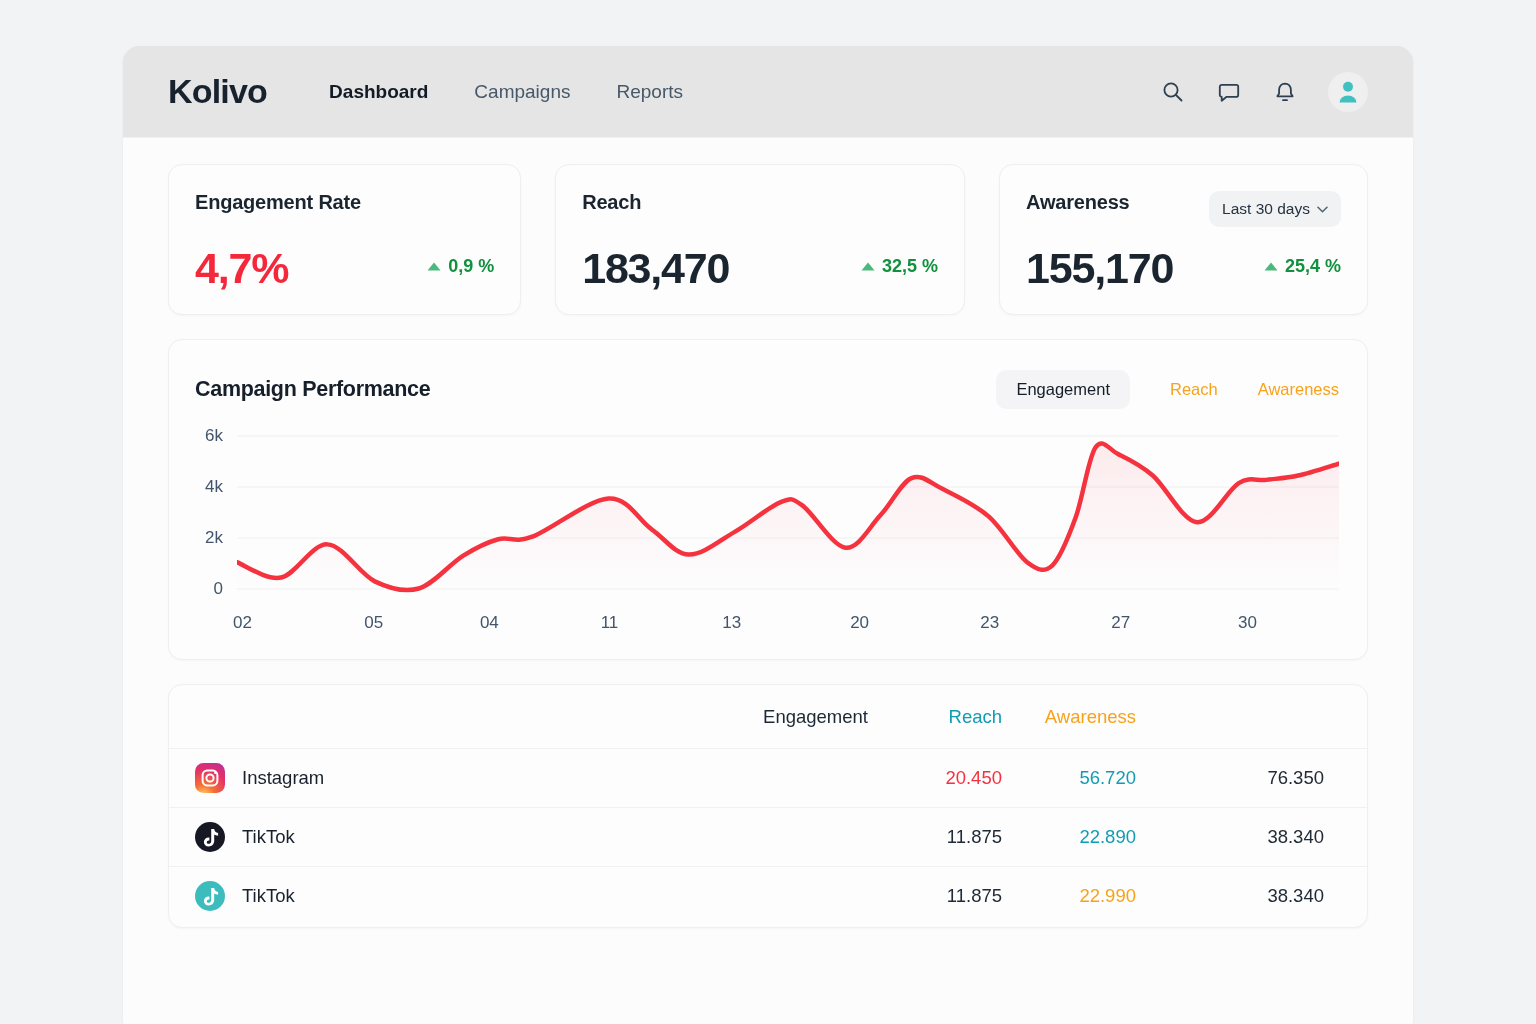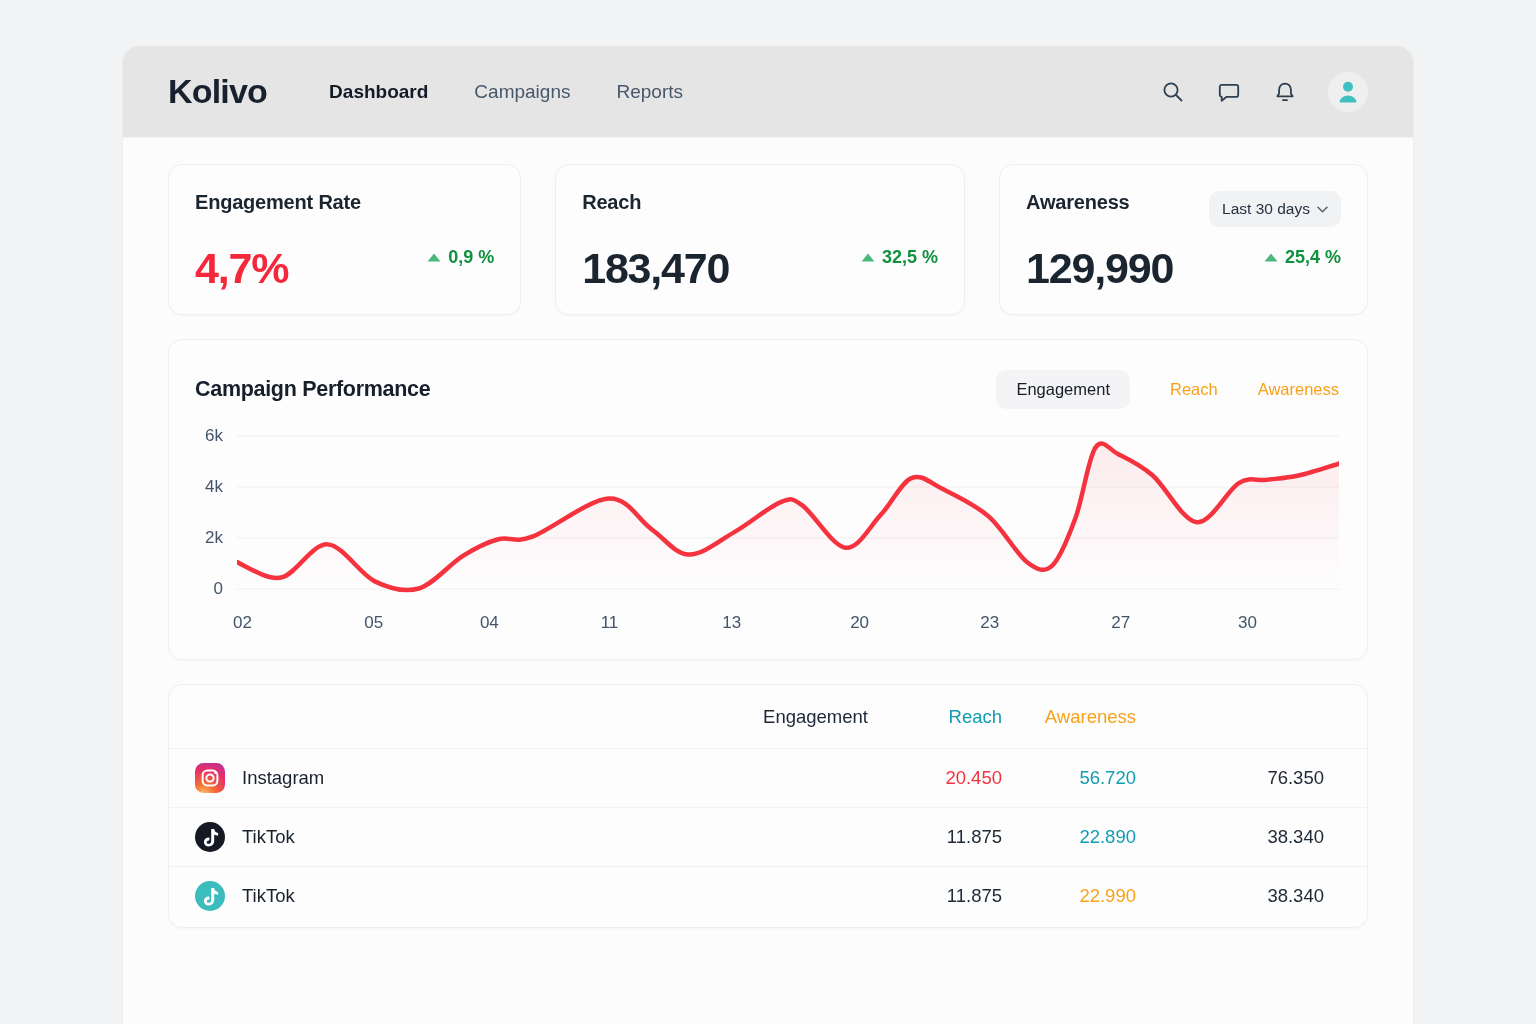--- a/index.html
+++ b/index.html
@@ -25,21 +25,21 @@
   .content { padding:0 45px; }
 
   
   .cards-row { display:flex; gap:34px; margin-top:26px; }
   .card { background:#fdfdfe; border:1px solid #efeff1; border-radius:14px;
           box-shadow:0 1px 2px rgba(16,24,40,.03); }
   .stat-card { height:151px; padding:26px 26px 24px 26px; display:flex; flex-direction:column; }
   .stat-card.c1 { flex:95 0 0; } .stat-card.c2 { flex:113 0 0; } .stat-card.c3 { flex:100 0 0; }
   .stat-top { display:flex; align-items:flex-start; justify-content:space-between; }
   .stat-title { font-size:20px; font-weight:700; color:#1a2530; letter-spacing:-.2px; }
-  .stat-bottom { margin-top:auto; display:flex; align-items:flex-start; justify-content:space-between; }
+  .stat-bottom { margin-top:auto; display:flex; align-items:center; justify-content:space-between; }
   .stat-value { font-size:43px; font-weight:700; letter-spacing:-1.2px; color:#1b2530; line-height:1; }
   .stat-value.red { color:#f4273b; }
   .delta { display:flex; align-items:center; gap:7px; font-size:18px; font-weight:600;
            color:#11913d; padding-bottom:4px; }
   .pill { background:#f1f2f4; border-radius:10px; padding:9px 13px; font-size:15.5px; color:#263241;
           display:flex; align-items:center; gap:7px; cursor:pointer; white-space:nowrap; }
 
   
   .chart-card { margin-top:24px; height:321px; padding:26px 28px 0 26px; }
   .chart-head { display:flex; align-items:center; justify-content:space-between; height:46px; }
@@ -147,21 +147,21 @@
         <div class="stat-top">
           <div class="stat-title">Awareness</div>
           <div class="pill">
             <span>Last 30 days</span>
             <svg width="11" height="7" viewBox="0 0 11 7" fill="none" stroke="#55646f" stroke-width="1.6" stroke-linecap="round">
                 <polyline points="1,1.3 5.5,5.7 10,1.3"></polyline>
               </svg>
           </div>
         </div>
         <div class="stat-bottom">
-          <div class="stat-value">129,990</div>
+          <div class="stat-value">155,170</div>
           <div class="delta">
             <svg width="14" height="9" viewBox="0 0 14 9">
                 <polygon points="7,0.5 13.5,8.5 0.5,8.5" fill="#4cb87c"></polygon>
               </svg>
             <span>25,4 %</span>
           </div>
         </div>
       </div>
     </div>
 

